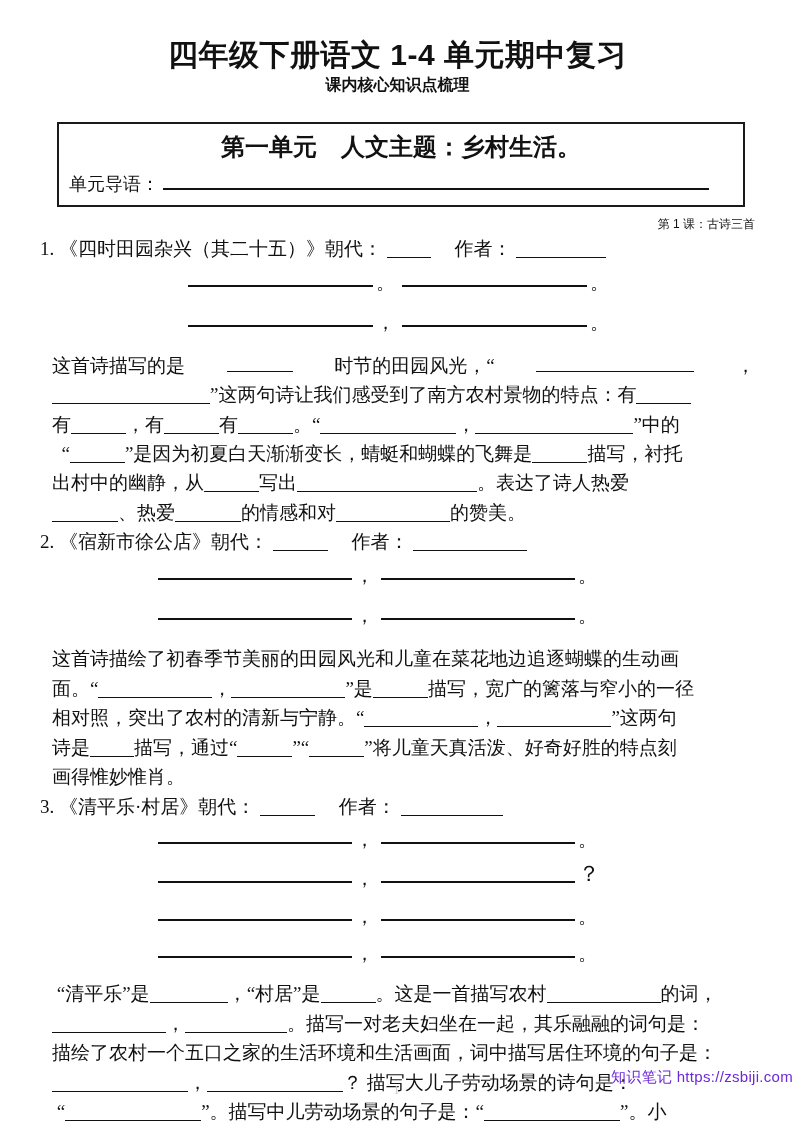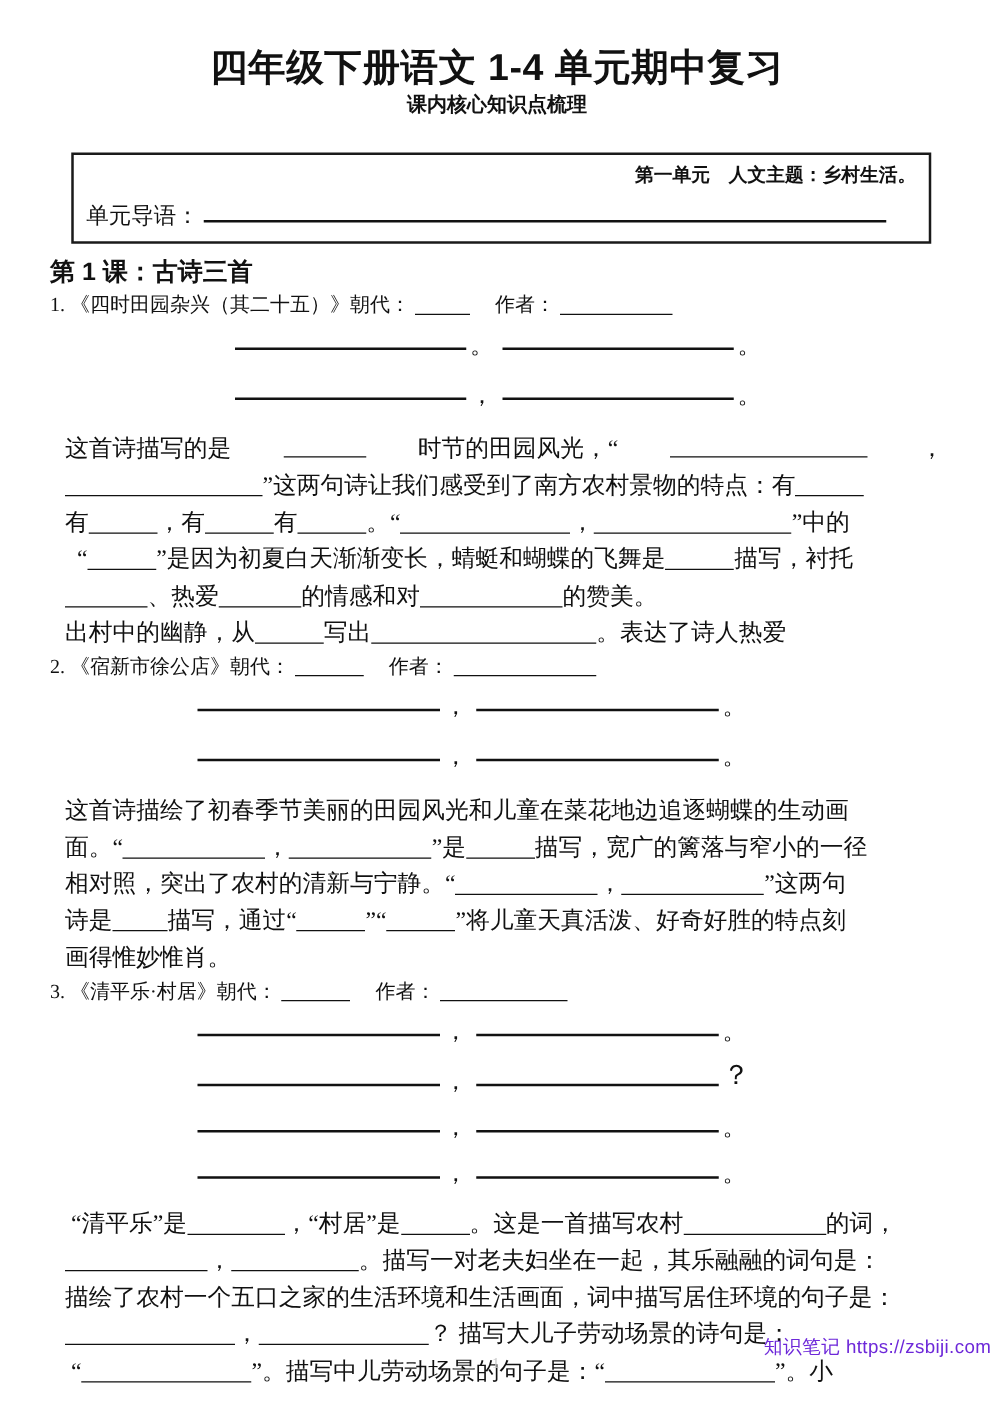--- a/index.html
+++ b/index.html
@@ -49,24 +49,24 @@
   }
 
   
   .unit-box {
     border: 2px solid #1a1a1a;
     margin: 4px 10px 10px 17px;
     padding: 7px 10px 9px 10px;
     box-sizing: border-box;
   }
   .unit-heading {
-    text-align: right;
+    text-align: center;
     font-family: "Liberation Sans", "DejaVu Sans", sans-serif;
     font-weight: bold;
-    font-size: 15px;
+    font-size: 24px;
     line-height: 1.35;
     margin: 0 0 7px 0;
   }
   .unit-guide {
     font-size: 18px;
     line-height: 1.3;
     white-space: nowrap;
     display: flex;
     align-items: baseline;
   }
@@ -75,29 +75,30 @@
     flex: 1 1 auto;
     border-bottom: 2px solid #111;
     margin-left: 4px;
     margin-right: 24px;
     height: 0.95em;
   }
 
   
   .lesson-title {
     font-family: "Liberation Sans", "DejaVu Sans", sans-serif;
-    font-weight: bold;
-    font-size: 20px;
+    font-weight: normal;
+    font-size: 12px;
     margin: 2px 0 3px 0;
     line-height: 1.3;
+    text-align: right;
   }
 
   
   .qline {
-    font-size: 16px;
+    font-size: 19px;
     line-height: 1.42;
     margin: 2px 0 0 0;
     white-space: nowrap;
   }
   .para {
     font-size: 19px;
     line-height: 1.55;
     margin: 3px 0 0 12px;
     text-align: justify;
   }
@@ -241,24 +242,24 @@
       <span class="para-line">
         <span class="b b14"></span><span>”这两句诗让我们感受到了南方农村景物的特点：有</span><span class="b b5"></span>
       </span>
       <span class="para-line">
         <span>有</span><span class="b b5"></span><span>，有</span><span class="b b5"></span><span>有</span><span class="b b5"></span><span>。“</span><span class="b b12"></span><span>，</span><span class="b b14"></span><span>”中的</span>
       </span>
       <span class="para-line">
         &nbsp;&nbsp;<span>“</span><span class="b b5"></span><span>”是因为初夏白天渐渐变长，蜻蜓和蝴蝶的飞舞是</span><span class="b b5"></span><span>描写，衬托</span>
       </span>
       <span class="para-line">
+        <span>出村中的幽静，从</span><span class="b b5"></span><span>写出</span><span class="b b16"></span><span>。表达了诗人热爱</span>
+      </span>
+      <span class="para-line">
         <span class="b b6"></span><span>、热爱</span><span class="b b6"></span><span>的情感和对</span><span class="b b10"></span><span>的赞美。</span>
-      </span>
-      <span class="para-line">
-        <span>出村中的幽静，从</span><span class="b b5"></span><span>写出</span><span class="b b16"></span><span>。表达了诗人热爱</span>
       </span>
     </div>
 
     <div class="qline">
       <span>2.</span>
       <span>《宿新市徐公店》朝代：</span>
       <span class="b b5"></span>
       &nbsp;&nbsp;&nbsp;
       <span>作者：</span>
       <span class="b b10"></span>

